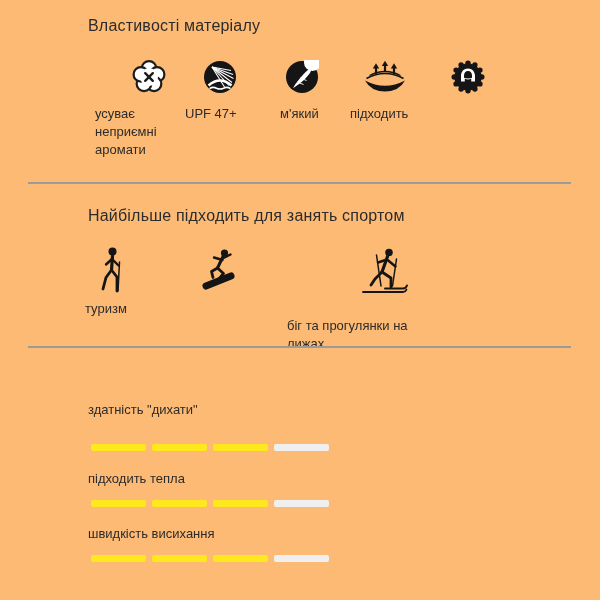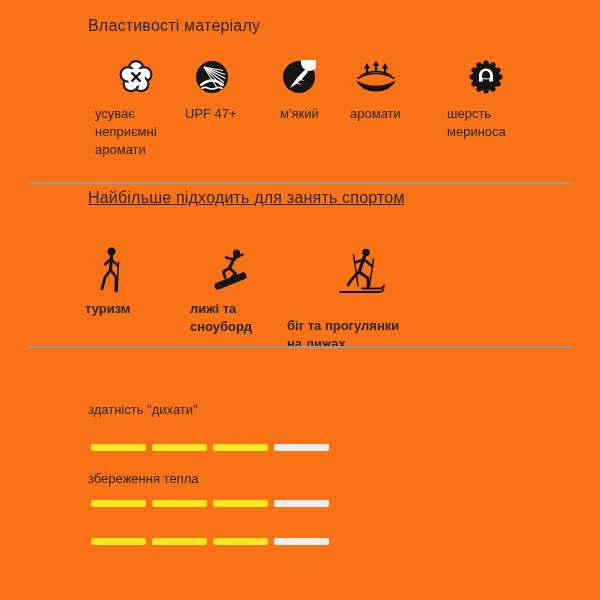--- a/index.html
+++ b/index.html
@@ -1,44 +1,44 @@
 <!DOCTYPE html>
 <html><head>
 <meta charset="utf-8">
 <style>
   html,body{margin:0;padding:0;}
   body{
     width:600px;height:600px;background:#ffffff;
     font-family:"Liberation Sans",sans-serif;color:#2b2b2b;
     position:relative;overflow:hidden;
   }
-  .page{position:absolute;inset:0;background:#f97316;}
+  .page{position:absolute;inset:0;background:#fdba74;}
 
   .section-title{
     position:absolute;left:88px;font-size:16px;line-height:19px;
     color:#2b2b2b;letter-spacing:.2px;white-space:nowrap;
   }
   #s1-title{top:16px;}
-  #s2-title{top:188px;text-decoration:underline;}
+  #s2-title{top:206px;}
   #s3-title{top:374px;}
 
   .divider{position:absolute;left:28px;width:543px;height:2px;background:#9b9b9b;}
   #divider1{top:182px;}
   #divider2{top:346px;}
 
   .icon-row{position:absolute;left:0;width:600px;height:0;}
   #material-row{top:57px;}
   #sports-row{top:246px;}
 
-  .col{position:absolute;top:0;display:flex;flex-direction:column;align-items:center;}
+  .col{position:absolute;top:0;display:flex;flex-direction:column;align-items:flex-end;}
   .icon-box{display:flex;align-items:center;}
   .material-col .icon-box{height:40px;}
   .sports-col  .icon-box{height:48px;}
   .label{font-size:13px;line-height:18px;color:#2b2b2b;margin-top:8px;}
-  .sports-col .label{margin-top:6px;font-weight:bold;}
+  .sports-col .label{margin-top:6px;}
   .material-col .label{max-width:74px;}
 
   #material-row .material-col:nth-child(1){left:95px;}
   #material-row .material-col:nth-child(2){left:185px;}
   #material-row .material-col:nth-child(3){left:280px;}
   #material-row .material-col:nth-child(4){left:350px;}
   #material-row .material-col:nth-child(5){left:447px;}
   #material-row .material-col:nth-child(1) .icon-box{margin-left:8px;}
   #material-row .material-col:nth-child(2) .icon-box{margin-left:3px;}
   #material-row .material-col:nth-child(4) .icon-box{margin-left:2px;}
@@ -136,21 +136,21 @@
       <line x1="23" y1="12" x2="23" y2="5.5"></line>
       <line x1="32" y1="14" x2="32" y2="7.5"></line>
     </g>
     <g fill="#151515">
       <polygon points="14,3.2 10.8,8.4 17.2,8.4"></polygon>
       <polygon points="23,0.8 19.8,6 26.2,6"></polygon>
       <polygon points="32,3.2 28.8,8.4 35.2,8.4"></polygon>
     </g>
   </svg>
         </span>
-    <span class="label">аромати</span>
+    <span class="label">підходить</span>
   </div>
       <div class="col material-col">
     <span class="icon-box">
           <svg width="36" height="36" viewBox="0 0 36 36">
     <g fill="#151515">
       <circle cx="31.8" cy="18" r="2.7"></circle>
               <circle cx="29.95" cy="24.9" r="2.7"></circle>
       <circle cx="24.9" cy="29.95" r="2.7"></circle>
               <circle cx="18" cy="31.8" r="2.7"></circle>
       <circle cx="11.1" cy="29.95" r="2.7"></circle>
@@ -162,21 +162,20 @@
       <circle cx="24.9" cy="6.05" r="2.7"></circle>
               <circle cx="29.95" cy="11.1" r="2.7"></circle>
       <circle cx="18" cy="18" r="13.6"></circle>
     </g>
     <path d="M18,9.5 C13.8,9.5 11,12.6 11,16.8 L11,22.5 L14.8,22.5 L14.8,19.6
              Q18,21.4 21.2,19.6 L21.2,22.5 L25,22.5 L25,16.8 C25,12.6 22.2,9.5 18,9.5 Z" fill="#ffffff"></path>
     <path d="M18,12 C15.5,12 14,14 14,16.5 L14,18.8 Q18,20.4 22,18.8 L22,16.5
              C22,14 20.5,12 18,12 Z" fill="#151515"></path>
   </svg>
         </span>
-    <span class="label">шерсть мериноса</span>
   </div>
     </div>
 
   <div class="divider" id="divider1"></div>
 
   <div class="section-title" id="s2-title">Найбільше підходить для занять спортом</div>
 
   <div class="icon-row" id="sports-row">
       <div class="col sports-col">
     <span class="icon-box">
@@ -201,21 +200,20 @@
     <g stroke="#151515" fill="none" stroke-linecap="round" stroke-linejoin="round">
       <path d="M23,8.5 L17.5,20" stroke-width="3"></path>
       <path d="M22.5,10.5 L30.5,6.5" stroke-width="2.4"></path>
       <path d="M22.5,12 L14,9.5" stroke-width="2.4"></path>
       <path d="M17.5,20 L23.5,25.5 L19,31" stroke-width="2.8"></path>
       <path d="M17.5,20 L11.5,23.5 L13,29.5" stroke-width="2.8"></path>
     </g>
     <rect x="1.5" y="29.5" width="34" height="7" rx="3.5" fill="#151515" transform="rotate(-22 18.5 33)"></rect>
   </svg>
         </span>
-    <span class="label">лижі та сноуборд</span>
   </div>
       <div class="col sports-col">
     <span class="icon-box">
           <svg width="48" height="46" viewBox="0 0 48 46">
     <circle cx="28" cy="5.5" r="3.8" fill="#151515"></circle>
     <g stroke="#151515" fill="none" stroke-linecap="round" stroke-linejoin="round">
       <path d="M26.5,9.5 L21,25" stroke-width="3.2"></path>
       <path d="M26,12.5 L34.5,19.5" stroke-width="2.4"></path>
       <path d="M26,12.5 L17,15.5" stroke-width="2.4"></path>
       <path d="M35.5,12 L31.5,39" stroke-width="1.5"></path>
@@ -238,29 +236,30 @@
       <div class="rating-row">
     <div class="rating-label">здатність "дихати"</div>
     <div class="rating-bar">
           <span class="seg filled"></span>
           <span class="seg filled"></span>
           <span class="seg filled"></span>
           <span class="seg"></span>
         </div>
   </div>
       <div class="rating-row">
-    <div class="rating-label">збереження тепла</div>
+    <div class="rating-label">підходить тепла</div>
     <div class="rating-bar">
           <span class="seg filled"></span>
           <span class="seg filled"></span>
           <span class="seg filled"></span>
           <span class="seg"></span>
         </div>
   </div>
       <div class="rating-row">
+    <div class="rating-label">швидкість висихання</div>
     <div class="rating-bar">
           <span class="seg filled"></span>
           <span class="seg filled"></span>
           <span class="seg filled"></span>
           <span class="seg"></span>
         </div>
   </div>
     </div>
 </div>
 

